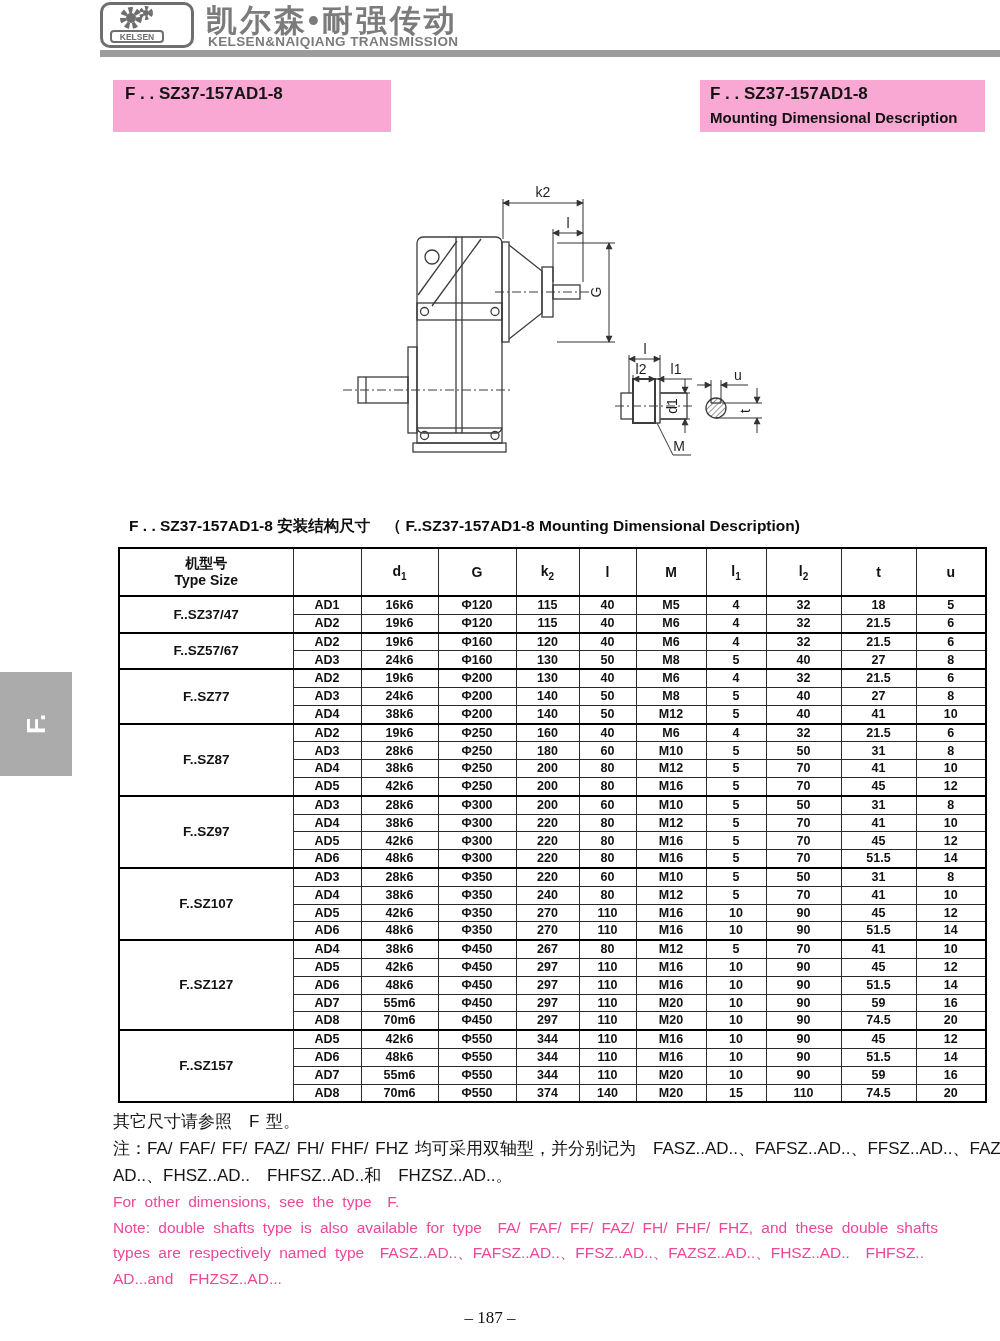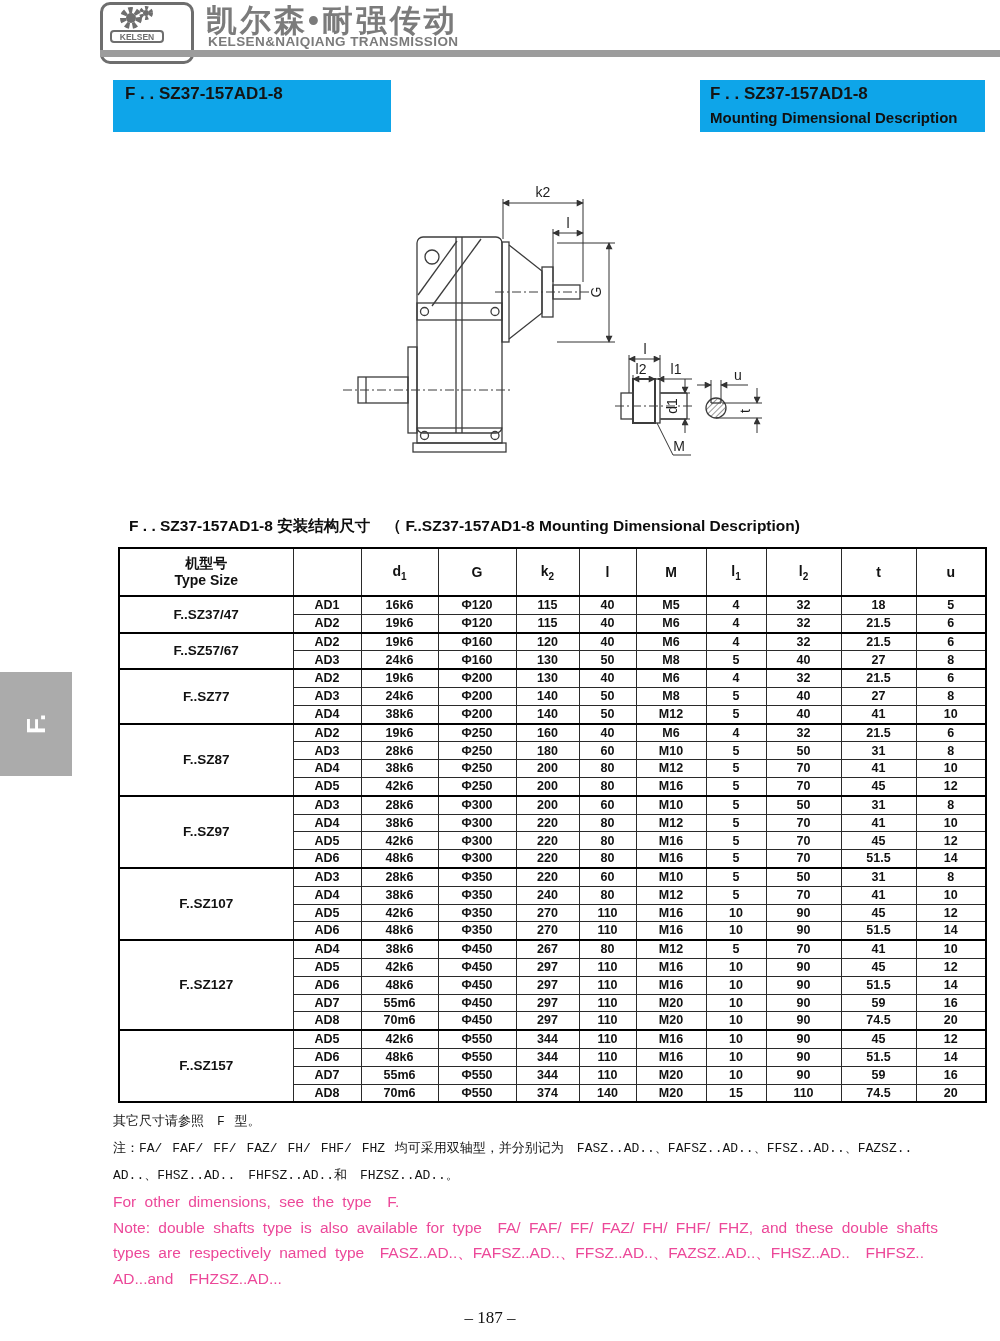--- a/index.html
+++ b/index.html
@@ -1,29 +1,29 @@
 <!DOCTYPE html>
 <html><head>
 <meta charset="utf-8">
 <style>
   html,body { margin:0; padding:0; background:#ffffff; }
   .page { position:relative; width:1000px; height:1341px; background:#fff;
           font-family:"Liberation Sans", sans-serif; overflow:hidden; color:#111; }
 
   
-  .logo-box { position:absolute; left:100px; top:2px; width:94px; height:62px;
+  .logo-box { position:absolute; left:100px; top:2px; width:94px; height:46px;
               border:3px solid #6e6e6e; border-radius:10px; box-sizing:border-box; }
   .brand-cn { position:absolute; left:206px; top:0px; font-size:31px; font-weight:bold;
               color:#7b7b7b; letter-spacing:3px; white-space:nowrap; }
   .brand-en { position:absolute; left:208px; top:34px; font-size:13.5px; font-weight:bold;
               color:#7b7b7b; letter-spacing:0.4px; white-space:nowrap; }
   .header-bar { position:absolute; left:100px; top:50px; width:900px; height:7px; background:#9c9c9c; }
 
   
-  .tb { position:absolute; top:80px; height:52px; background:#0ea5e9; box-sizing:border-box; padding-top:4px; }
+  .tb { position:absolute; top:80px; height:52px; background:#f9a8d4; box-sizing:border-box; padding-top:4px; }
   .tb-left  { left:113px; width:278px; padding-left:12px; }
   .tb-right { left:700px; width:285px; padding-left:10px; }
   .tb .l1 { font-size:17px; font-weight:bold; color:#141414; }
   .tb-left  .l2 { font-size:16px; font-weight:bold; margin-top:4px; letter-spacing:2px; }
   .tb-right .l2 { font-size:15px; font-weight:bold; margin-top:5px; }
 
   
   .side-tab { position:absolute; left:0; top:672px; width:72px; height:104px; background:#ababab; }
   .side-tab span { position:absolute; left:50%; top:50%; transform:translate(-50%,-50%) rotate(-90deg);
                    color:#fff; font-size:26px; font-weight:bold; }
@@ -41,21 +41,21 @@
   table.dim th, table.dim td { border:1px solid #2a2a2a; text-align:center; vertical-align:middle; padding:0; }
   table.dim th { height:46px; font-size:14px; font-weight:bold; border-bottom:2px solid #000; }
   table.dim td { height:16.8px; font-size:12.5px; font-weight:bold; line-height:1; }
   table.dim td.type { font-size:13.5px;margin-top:36px; }
   table.dim tr.gs td { border-top:2.2px solid #000; }
   table.dim sub { font-size:10px; }
   .th-type div { line-height:17px; }
 
   
   .notes { position:absolute; left:113px; top:1108px; width:884px; }
-  .note-cn { font-family:Liberation Mono, monospace; font-size:13px; line-height:27px;
+  .note-cn { font-family:Liberation Sans, sans-serif; font-size:17px; line-height:27px;
              color:#151515; word-spacing:2px; white-space:nowrap; }
   .note-en { font-size:15.5px; line-height:25.5px; color:#ec4899; word-spacing:4px; white-space:nowrap; }
 
   .page-num { position:absolute; left:0; top:1308px; width:980px; text-align:center;
               font-family:"Liberation Serif", serif; font-size:17px; color:#111; }
 </style>
 </head>
 <body>
 
 <div class="page">

